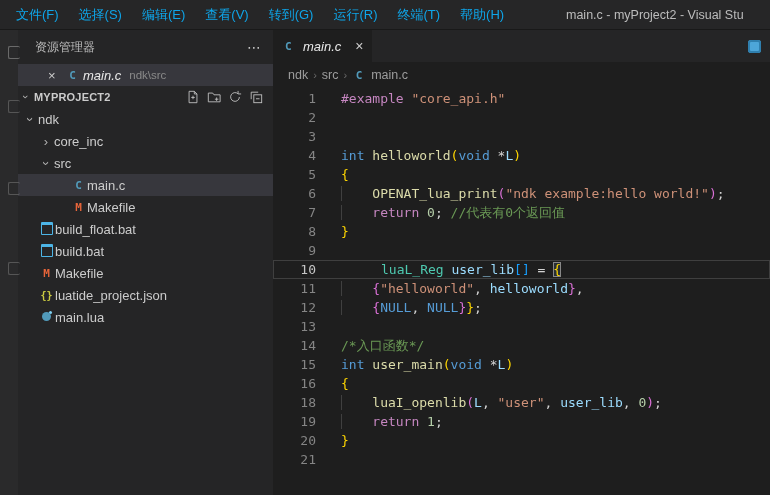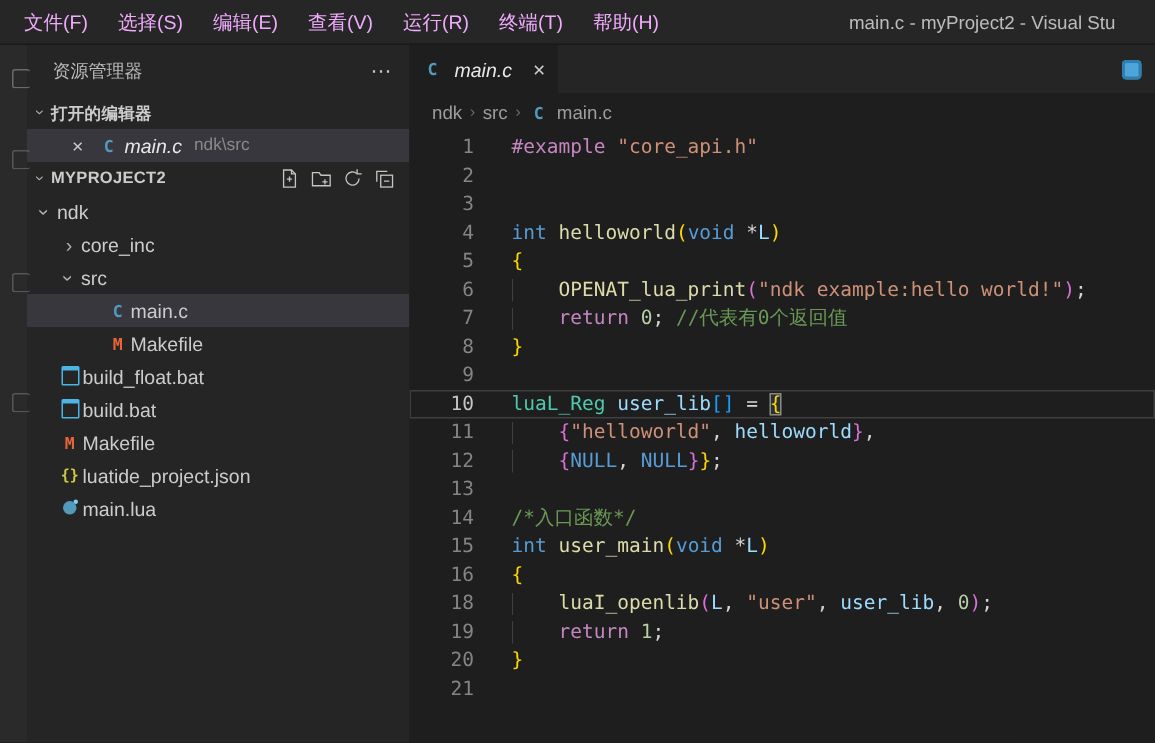--- a/index.html
+++ b/index.html
@@ -3,21 +3,21 @@
 <meta charset="utf-8">
 <style>
   * { margin:0; padding:0; box-sizing:border-box; }
   html,body { width:770px; height:495px; overflow:hidden; background:#1e1e1e;
     font-family:"Liberation Sans","DejaVu Sans",sans-serif; color:#cccccc; }
 
   
   .titlebar { height:30px; background:#262627; display:flex; align-items:center;
     font-size:13px; border-bottom:1px solid #191919; }
   .menus { display:flex; padding-left:6px; }
-  .menu-item { padding:0 10px; color:#f0abfc; cursor:default; line-height:30px; }
+  .menu-item { padding:0 10px; color:#0ea5e9; cursor:default; line-height:30px; }
   .window-title { margin-left:auto; width:204px; flex:none; color:#bcbcbc;
     white-space:nowrap; overflow:hidden; font-size:12.5px; }
 
   
   .main { display:flex; height:465px; }
 
   
   .activitybar { width:18px; background:#2a2a2b; position:relative; flex:none; }
   .ab-stub { position:absolute; left:8px; width:12px; height:13px;
     border:1.5px solid #7a7a7a; border-right:none; border-radius:2px; opacity:.55; }
@@ -65,36 +65,37 @@
     box-shadow: inset 0 0 0 2px #2f7fae; cursor:pointer; }
   .breadcrumb { height:26px; display:flex; align-items:center; font-size:12.5px;
     color:#9d9d9d; padding-left:15px; gap:5px; flex:none; }
   .bc-sep { color:#6a6a6a; font-size:11px; }
   .breadcrumb .fic { width:14px; }
 
   
   .code { flex:1; font-family:"DejaVu Sans Mono","DejaVu Sans",monospace;
     font-size:13px; line-height:19px; padding-top:1px; overflow:hidden; }
   .cline { display:flex; height:19px; white-space:pre; }
-  .cline.active { outline:1px solid #3f3f3f; outline-offset:-1px; }
+  .cline.active { outline:1px solid #3f3f3f; outline-offset:-1px;gap:40px; }
   .lnum { width:43px; flex:none; text-align:right; color:#858585; cursor:pointer; }
   .cline.active .lnum { color:#c6c6c6; }
   .ltext { padding-left:25px; }
   .ltext span.g { box-shadow: inset 1px 0 0 #404040; }
   .ltext span.box { outline:1px solid #888888; outline-offset:-1px; background:rgba(90,130,160,.18); }
 </style>
 </head>
 <body>
 
 <div class="titlebar">
   <div class="menus" id="menu-bar">
       <span class="menu-item">文件(F)</span>
       <span class="menu-item">选择(S)</span>
       <span class="menu-item">编辑(E)</span>
       <span class="menu-item">查看(V)</span>
+      <span class="menu-item">转到(G)</span>
       <span class="menu-item">运行(R)</span>
       <span class="menu-item">终端(T)</span>
       <span class="menu-item">帮助(H)</span>
     </div>
   <div class="window-title">main.c - myProject2 - Visual Stu</div>
 </div>
 
 <div class="main">
 
   <div class="activitybar">
@@ -103,24 +104,20 @@
     <span class="ab-stub" style="top:152px"></span>
     <span class="ab-stub" style="top:232px"></span>
   </div>
 
   <div class="sidebar">
     <div class="sb-header">
       <span>资源管理器</span>
       <span class="more">⋯</span>
     </div>
 
-    <div class="sect">
-      <span class="chev open">›</span>
-      <span>打开的编辑器</span>
-    </div>
 
     <div class="oe-row">
       <span class="oe-close">×</span>
       <span class="fic c"></span>
       <span class="fname">main.c</span>
       <span class="fpath">ndk\src</span>
     </div>
 
     <div class="sect">
       <span class="chev open">›</span>

